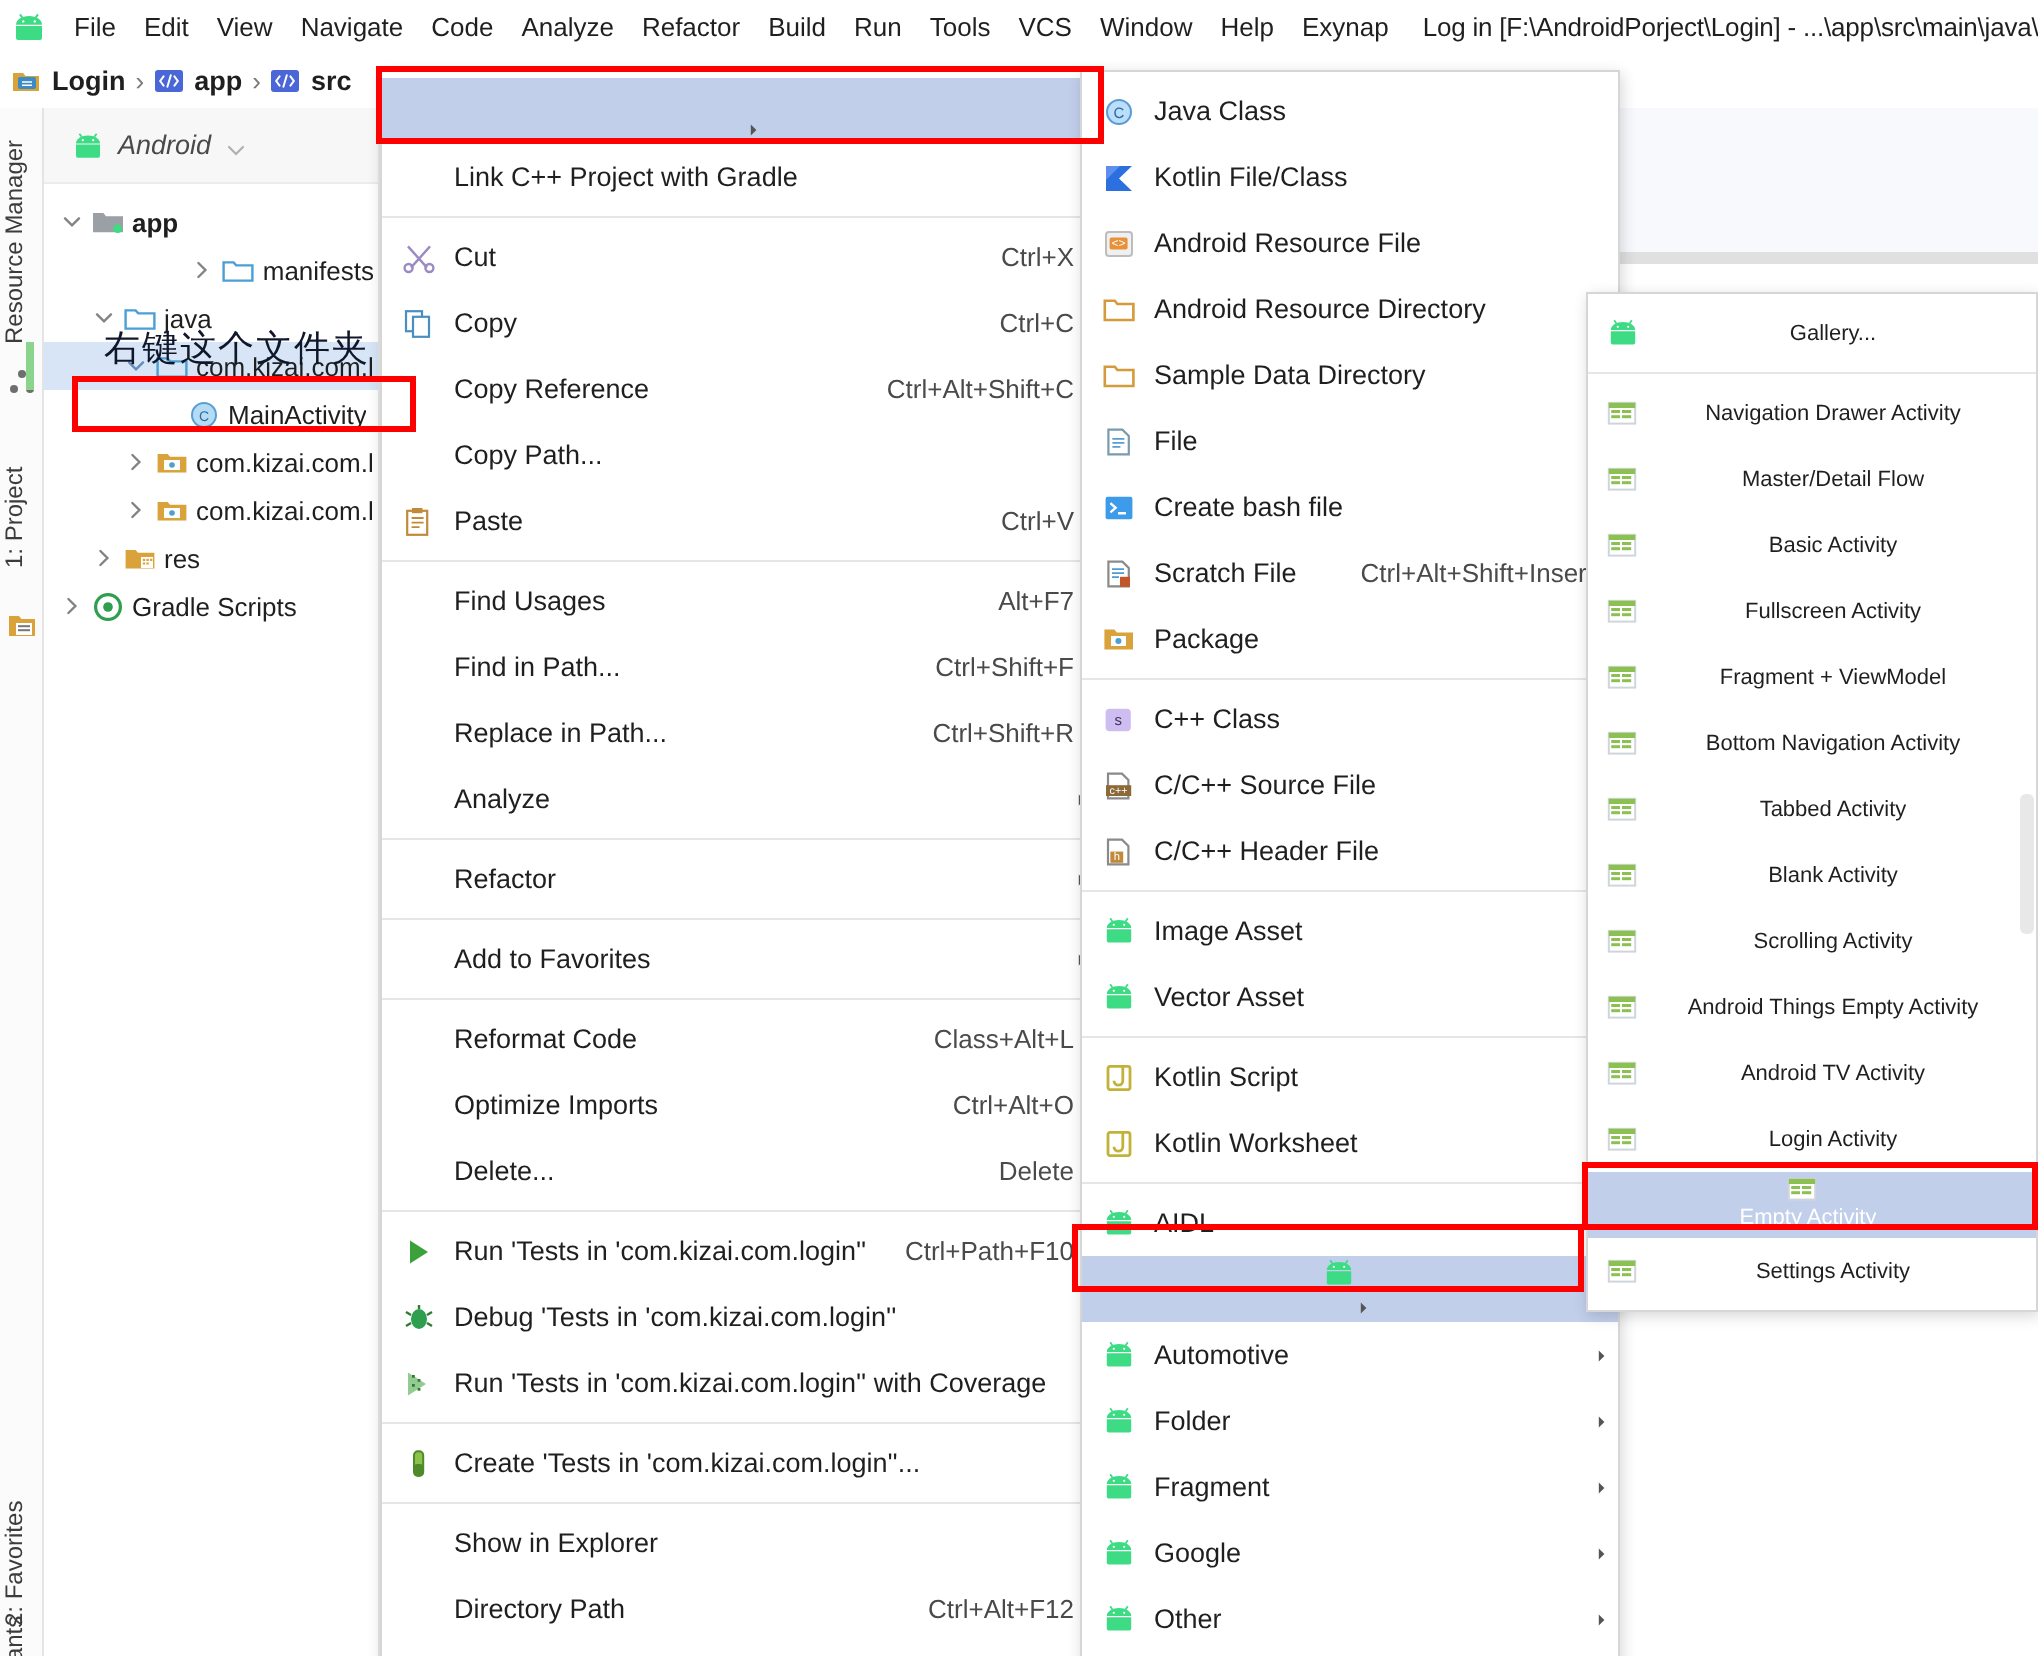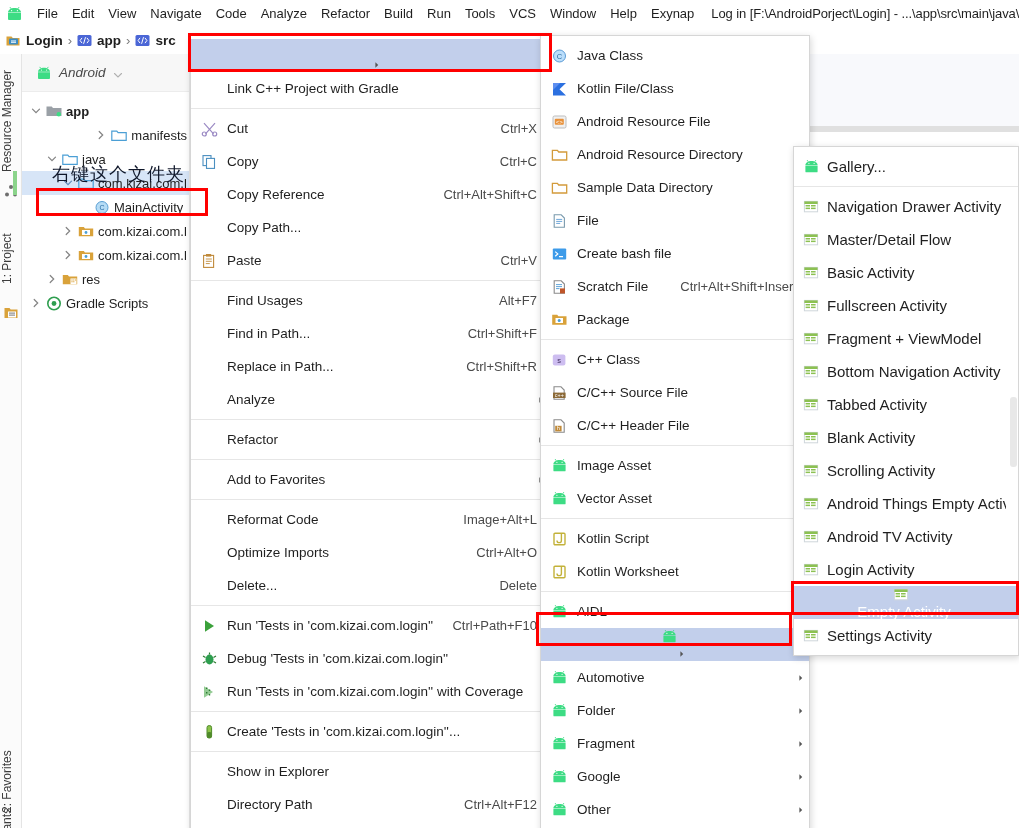--- a/index.html
+++ b/index.html
@@ -109,21 +109,21 @@
   .mrow.hl .mi-text { color:#ffffff; }
   .msep { height:1px; background:#e6e6e6; margin:3px 0; }
 
   
   #ctxmenu  { left:190px; top:35px;  width:360px; }
   #newmenu  { left:540px; top:35px;  width:270px; }
   #actmenu  { left:793px; top:146px; width:226px; }
 
   #ctxmenu .mrow { height:33px; }
   #newmenu .mrow { height:33px; }
-  #actmenu .mrow { height:33px; font-size:15px;}
+  #actmenu .mrow { height:33px; font-size:11px;text-align:center;}
   #actmenu .mrow .mi-ico{ width:18px; margin-right:7px;}
 
   
   .redbox {
     position:absolute; border:3px solid #ff0000; pointer-events:none;
   }
   .cn-note {
     position:absolute; color:#0f172a; font-size:18px;
     font-family:"DejaVu Sans","Liberation Sans",sans-serif;
     white-space:nowrap; letter-spacing:1px;
@@ -456,21 +456,21 @@
         <span class="mi-ico"></span>
         <span class="mi-text">Add to Favorites</span>
         <span class="mi-arrow"><svg viewBox="0 0 10 10" width="8" height="8">
             <path d="M3 1.5L6.5 5 3 8.5z" fill="#555"></path>
           </svg></span>
       </div>
       <div class="msep"></div>
       <div class="mrow">
         <span class="mi-ico"></span>
         <span class="mi-text">Reformat Code</span>
-        <span class="mi-key">Image+Alt+L</span>
+        <span class="mi-key">Class+Alt+L</span>
       </div>
       <div class="mrow">
         <span class="mi-ico"></span>
         <span class="mi-text">Optimize Imports</span>
         <span class="mi-key">Ctrl+Alt+O</span>
       </div>
       <div class="mrow">
         <span class="mi-ico"></span>
         <span class="mi-text">Delete...</span>
         <span class="mi-key">Delete</span>

